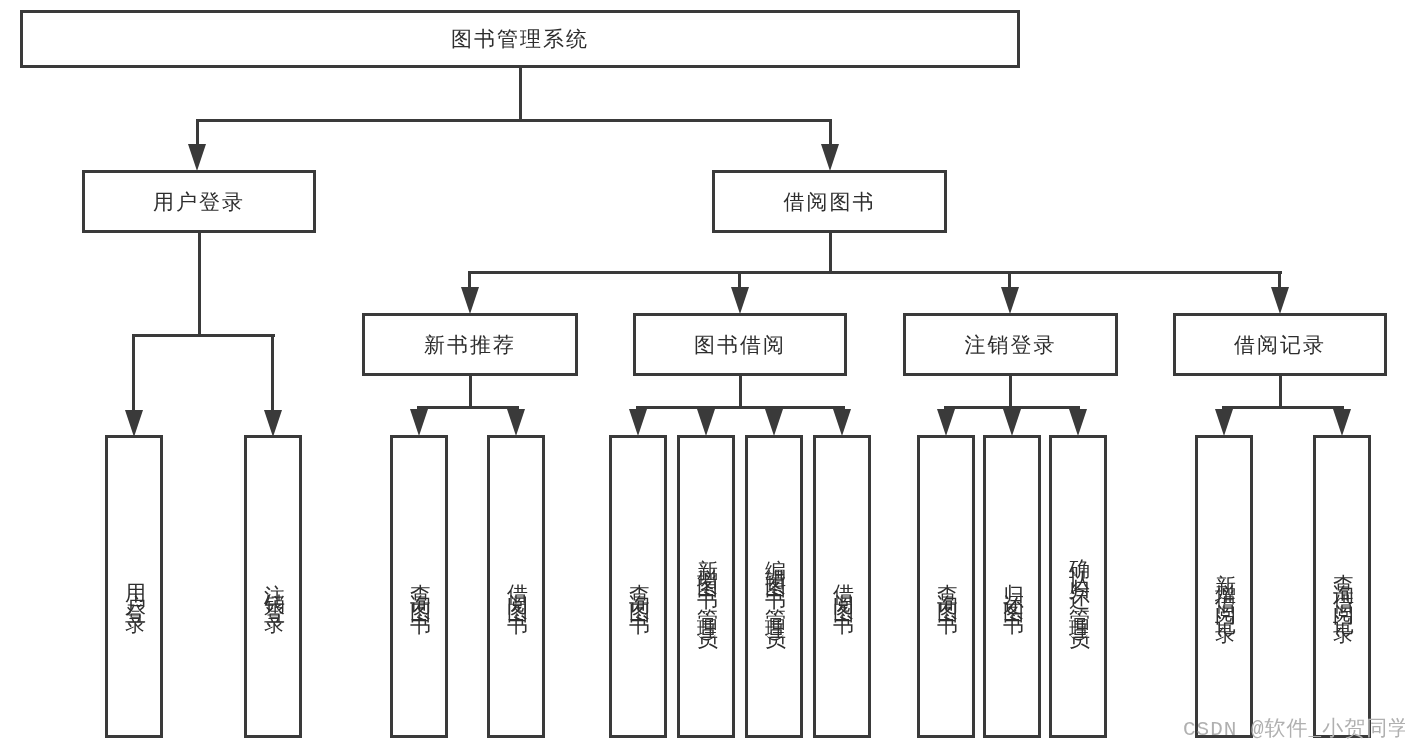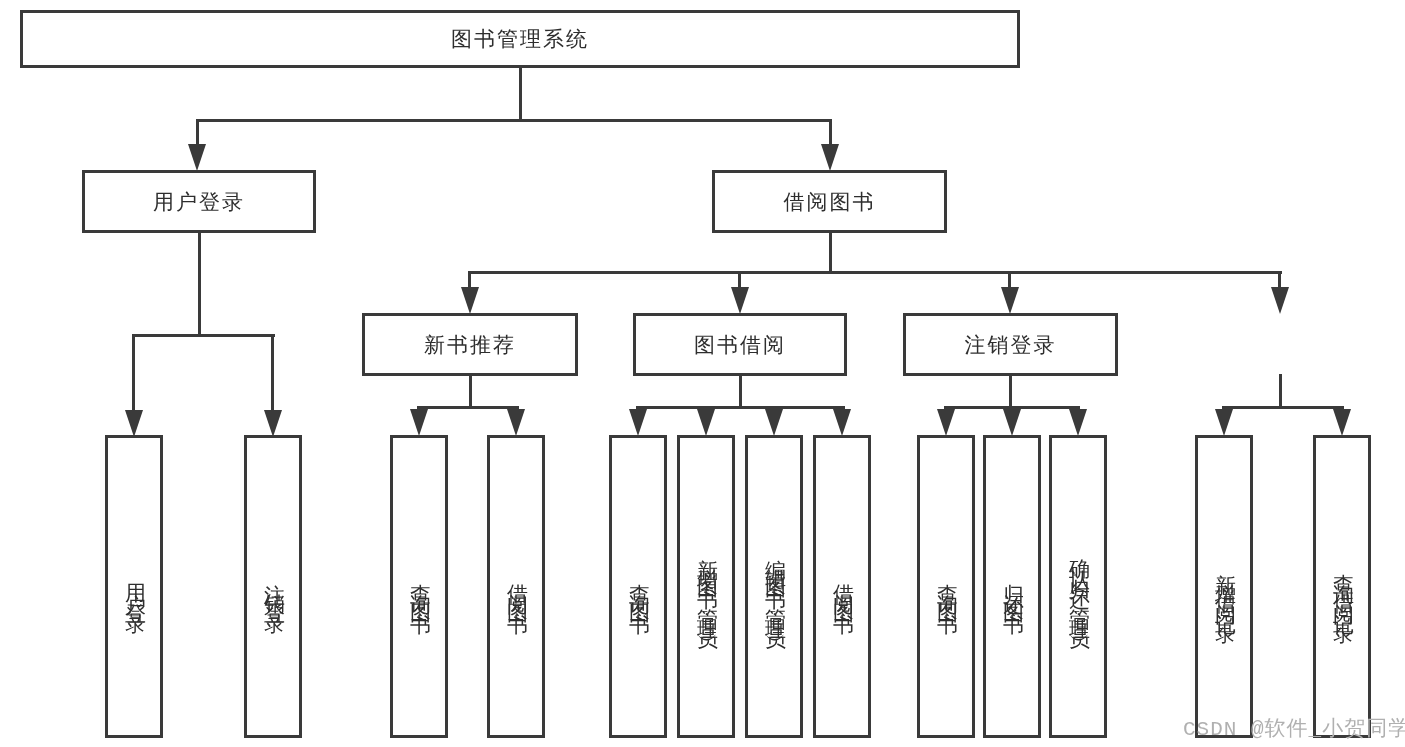--- a/index.html
+++ b/index.html
@@ -74,20 +74,23 @@
   <div class="arr" style="left:1271px;top:287px"></div>
 
   <div class="box hbox" style="left:362px;top:313px;width:216px;height:63px">
     <span class="lbl">新书推荐</span>
   </div>
   <div class="box hbox" style="left:633px;top:313px;width:214px;height:63px">
     <span class="lbl">图书借阅</span>
   </div>
   <div class="box hbox" style="left:903px;top:313px;width:215px;height:63px">
     <span class="lbl">注销登录</span>
+  </div>
+  <div class="box hbox" style="left:1173px;top:313px;width:214px;height:63px">
+    <span class="lbl">借阅记录</span>
   </div>
 
   <div class="vline" style="left:469px;top:374px;height:35px"></div>
   <div class="hline" style="left:417px;top:406px;width:102px"></div>
   <div class="vline" style="left:417px;top:406px;height:5px"></div>
   <div class="arr" style="left:410px;top:409px"></div>
   <div class="vline" style="left:515px;top:406px;height:5px"></div>
   <div class="arr" style="left:507px;top:409px"></div>
 
   <div class="vline" style="left:739px;top:374px;height:35px"></div>

